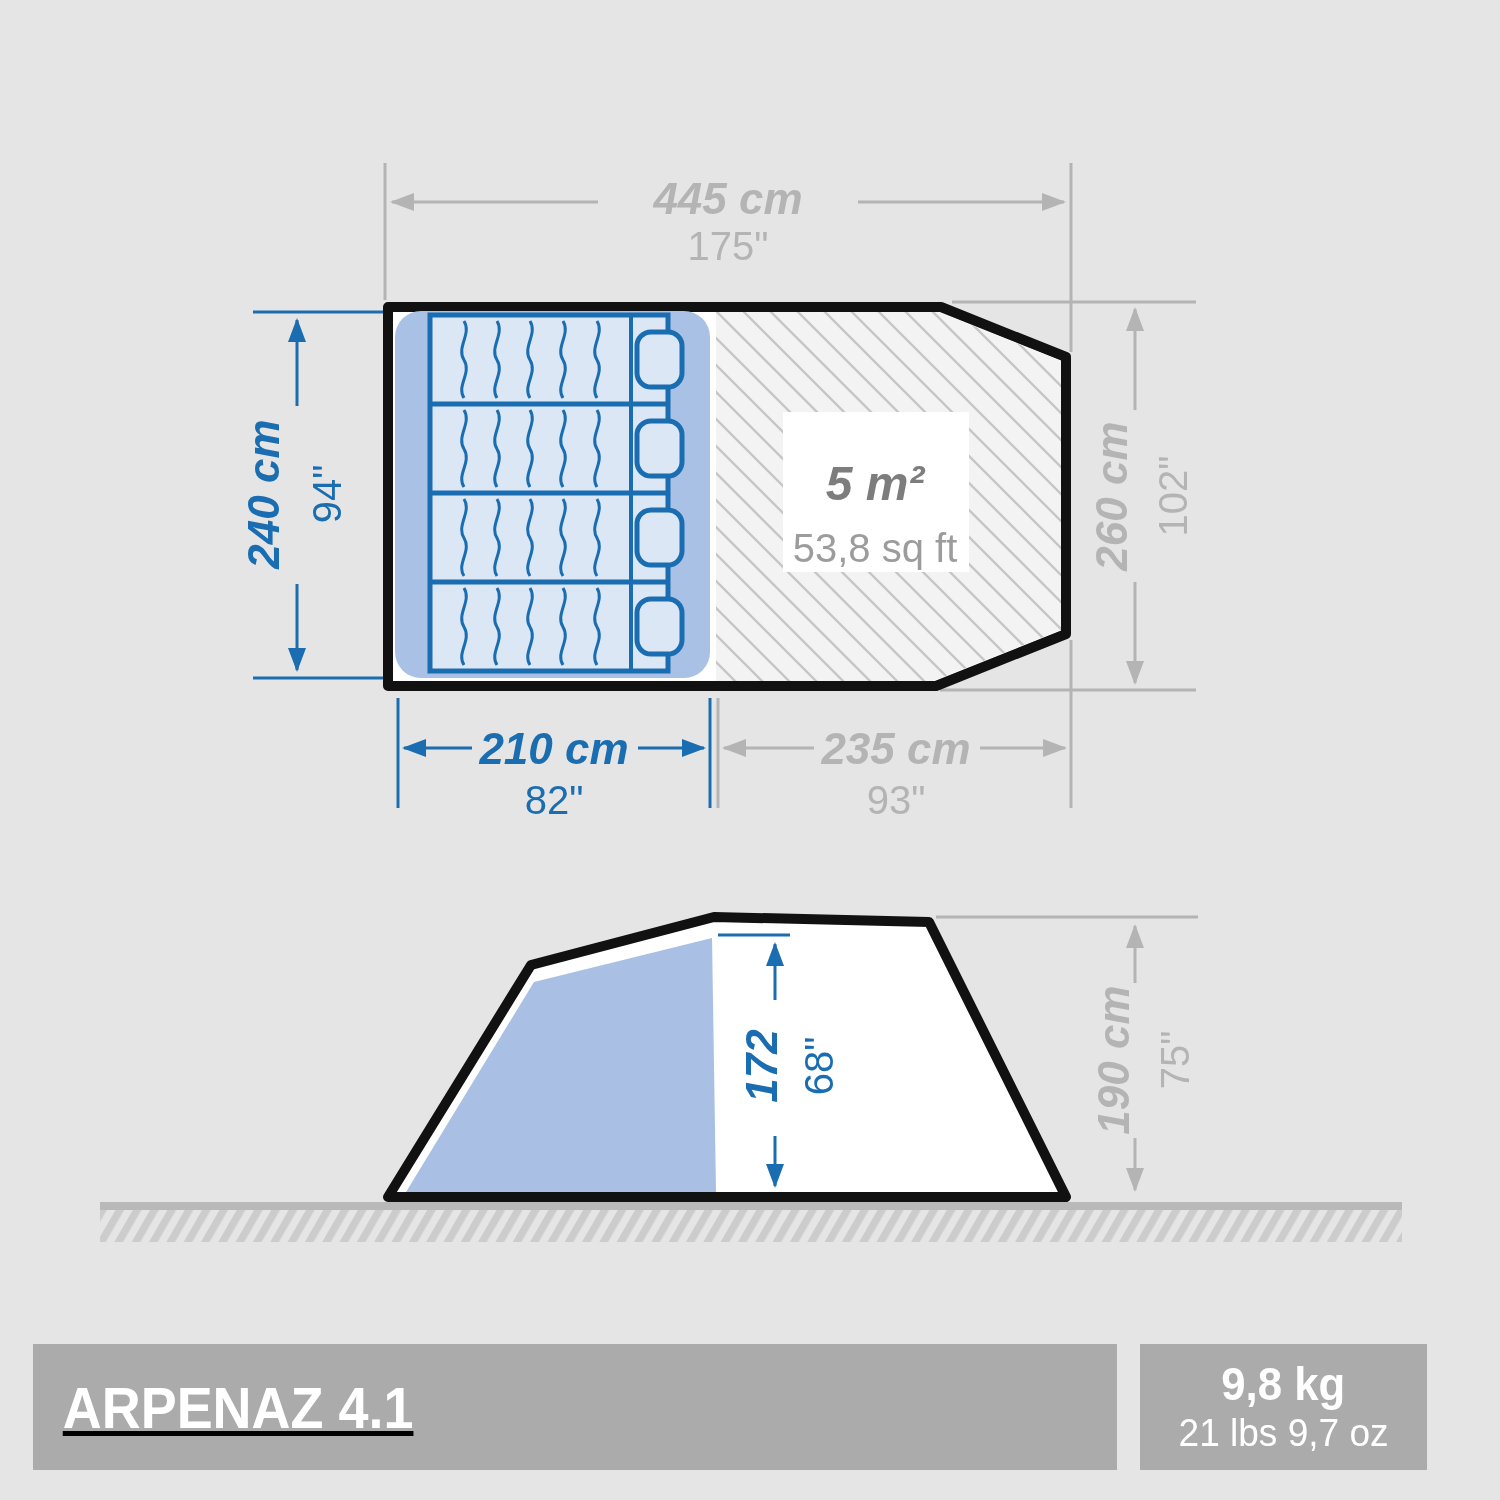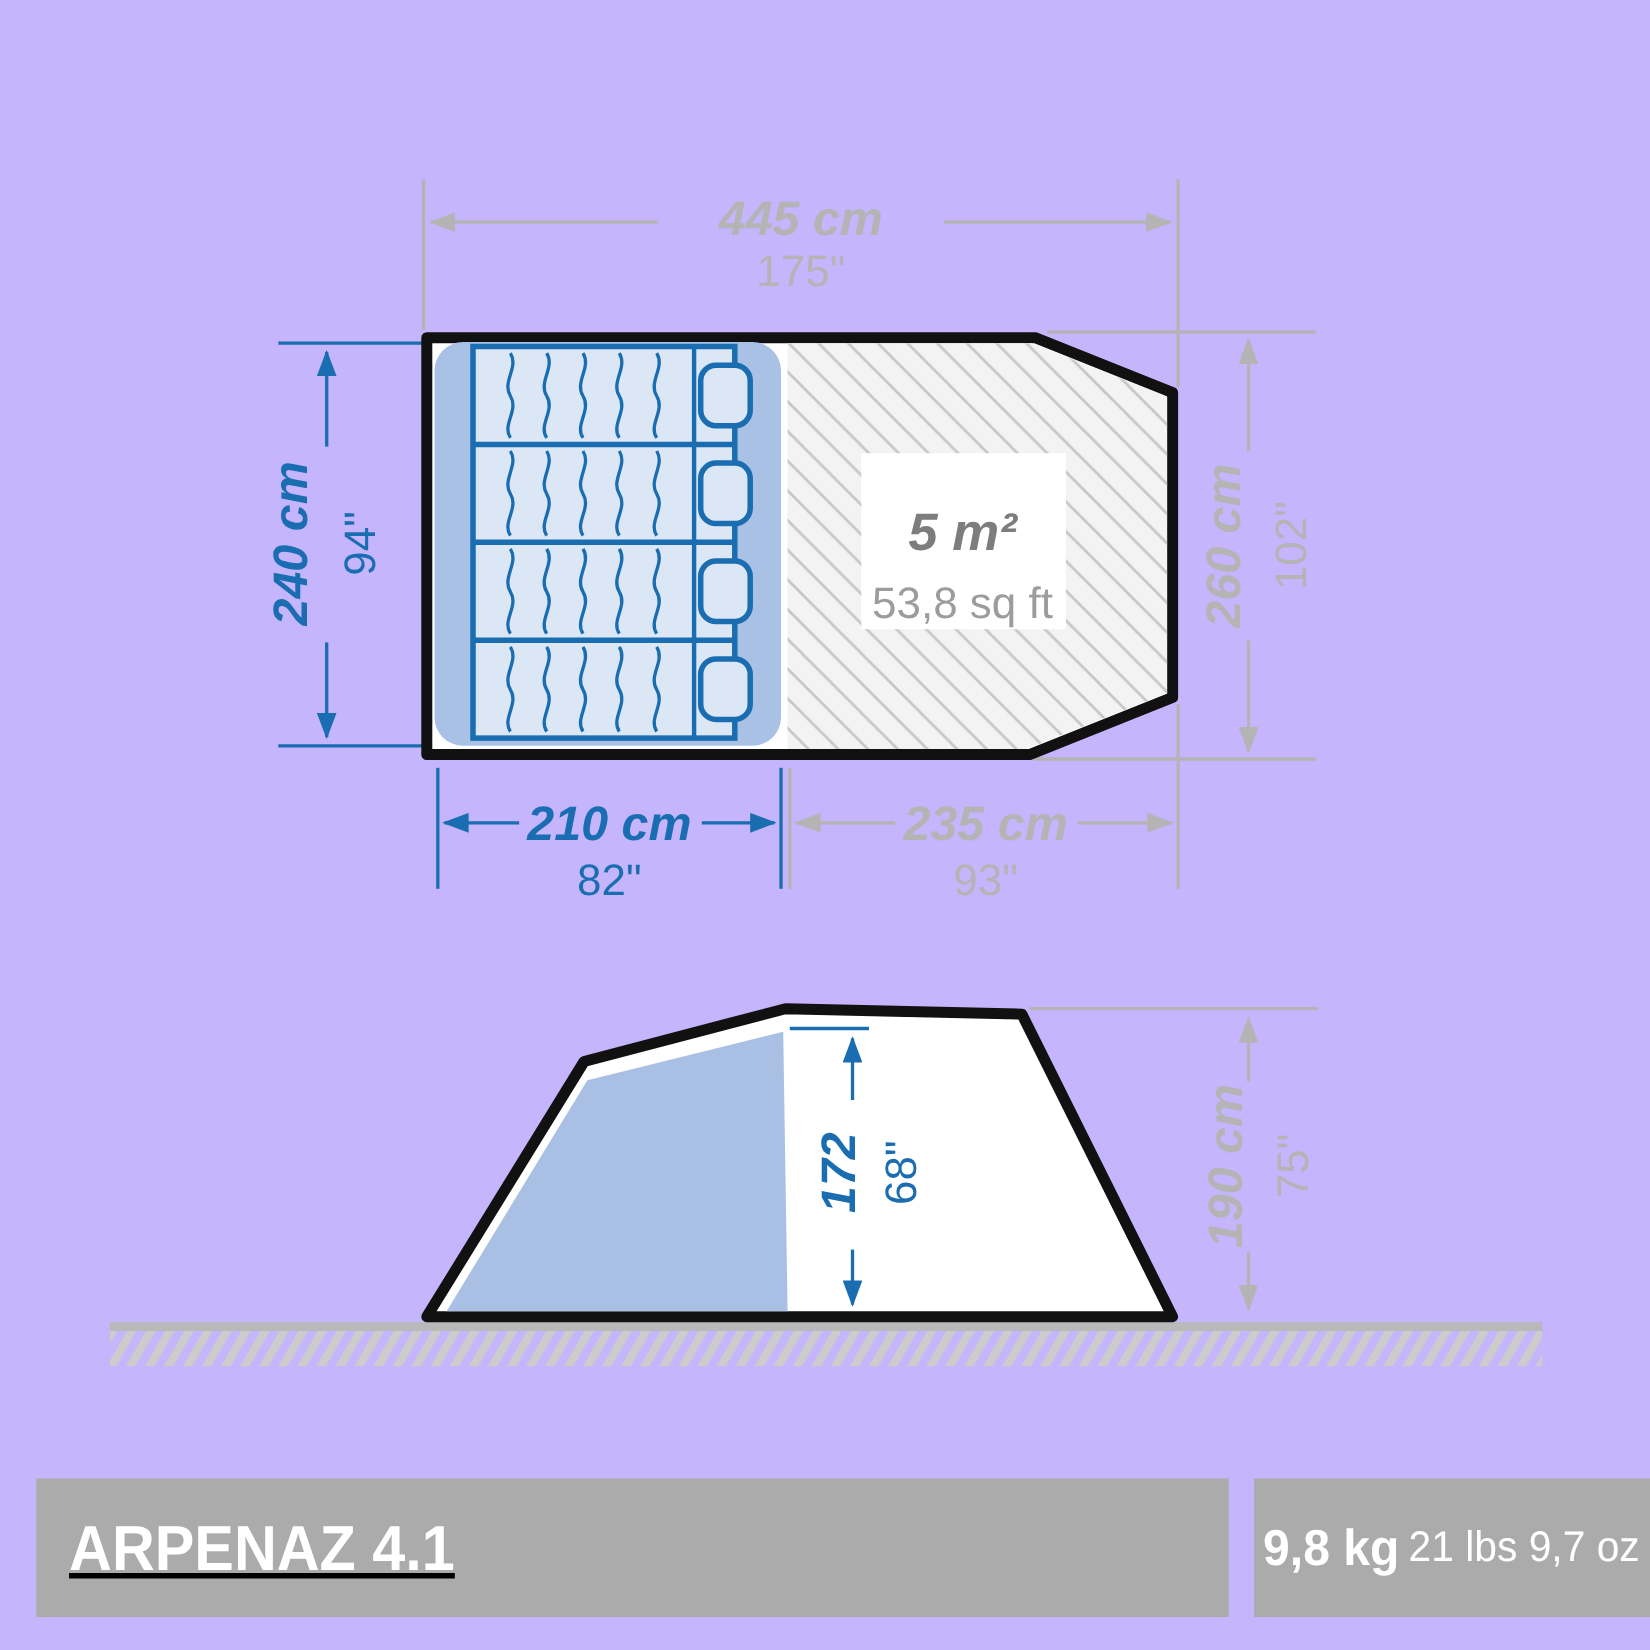--- a/index.html
+++ b/index.html
@@ -1,16 +1,16 @@
 <!DOCTYPE html>
 <html style="--dimension_blue: #1a6db1; --dimension_gray: #b4b4b4; --outline_black: #111111; --bedroom_fill: #a8c1e4; --mattress_fill: #dce7f6; --side_tent_fill: #a9c0e4; --living_fill: #f3f3f3; --hatch_line: #c6c6c6; --ground_gray: #b9b9b9; --ground_stripe: #cccccc; --bar_gray: #ababab; --area_text_dark: #7d7d7d; --area_text_light: #9c9c9c;"><head>
 <meta charset="utf-8">
 <style>
   html,body{margin:0;padding:0;background:#fff;}
-  .stage{position:relative;width:1500px;height:1500px;background:#c4b5fd;overflow:hidden;
+  .stage{position:relative;width:1500px;height:1500px;background:#e5e5e5;overflow:hidden;
          font-family:"Liberation Sans",sans-serif;}
   svg{position:absolute;left:0;top:0;}
 
   
   .dim-main{font-family:"Liberation Sans",sans-serif;font-style:italic;font-weight:bold;font-size:44px;}
   .dim-sub{font-family:"Liberation Sans",sans-serif;font-weight:400;font-size:40px;}
   .area-main{font-family:"Liberation Sans",sans-serif;font-style:italic;font-weight:bold;font-size:48px;fill:var(--area_text_dark);}
   .area-sub{font-family:"Liberation Sans",sans-serif;font-size:40px;fill:var(--area_text_light);}
   .t-blue{fill:var(--dimension_blue);}
   .t-gray{fill:var(--dimension_gray);}
@@ -23,22 +23,22 @@
   .hatch-line{stroke:var(--hatch_line);stroke-width:2.4;}
   .ground-stripe{fill:var(--ground_stripe);}
   .arrow-blue-fill{fill:var(--dimension_blue);}
   .arrow-gray-fill{fill:var(--dimension_gray);}
 
   
   .bar-left{position:absolute;left:33px;top:1344px;width:1084px;height:126px;
             background:var(--bar_gray);display:flex;align-items:center;text-decoration:underline;}
   .bar-left .bar-title{color:#fff;font-weight:bold;font-size:58px;letter-spacing:0px;
             padding-left:32px;transform:scaleX(.93);transform-origin:left center;white-space:nowrap;}
-  .bar-right{position:absolute;left:1140px;top:1344px;width:361px;height:126px;
-            background:var(--bar_gray);display:flex;flex-direction:row;align-items:center;justify-content:center;}
+  .bar-right{position:absolute;left:1140px;top:1344px;width:287px;height:126px;
+            background:var(--bar_gray);display:flex;flex-direction:column;align-items:center;justify-content:center;}
   .bar-right .w1{color:#fff;font-weight:bold;font-size:46px;line-height:52px;transform:scaleX(.95);}
   .bar-right .w2{color:#fff;font-weight:400;font-size:39px;line-height:46px;transform:scaleX(.95);}
 </style>
 </head>
 <body>
 
 <div class="stage">
 
 <svg width="1500" height="1500" viewBox="0 0 1500 1500">
   <defs>

